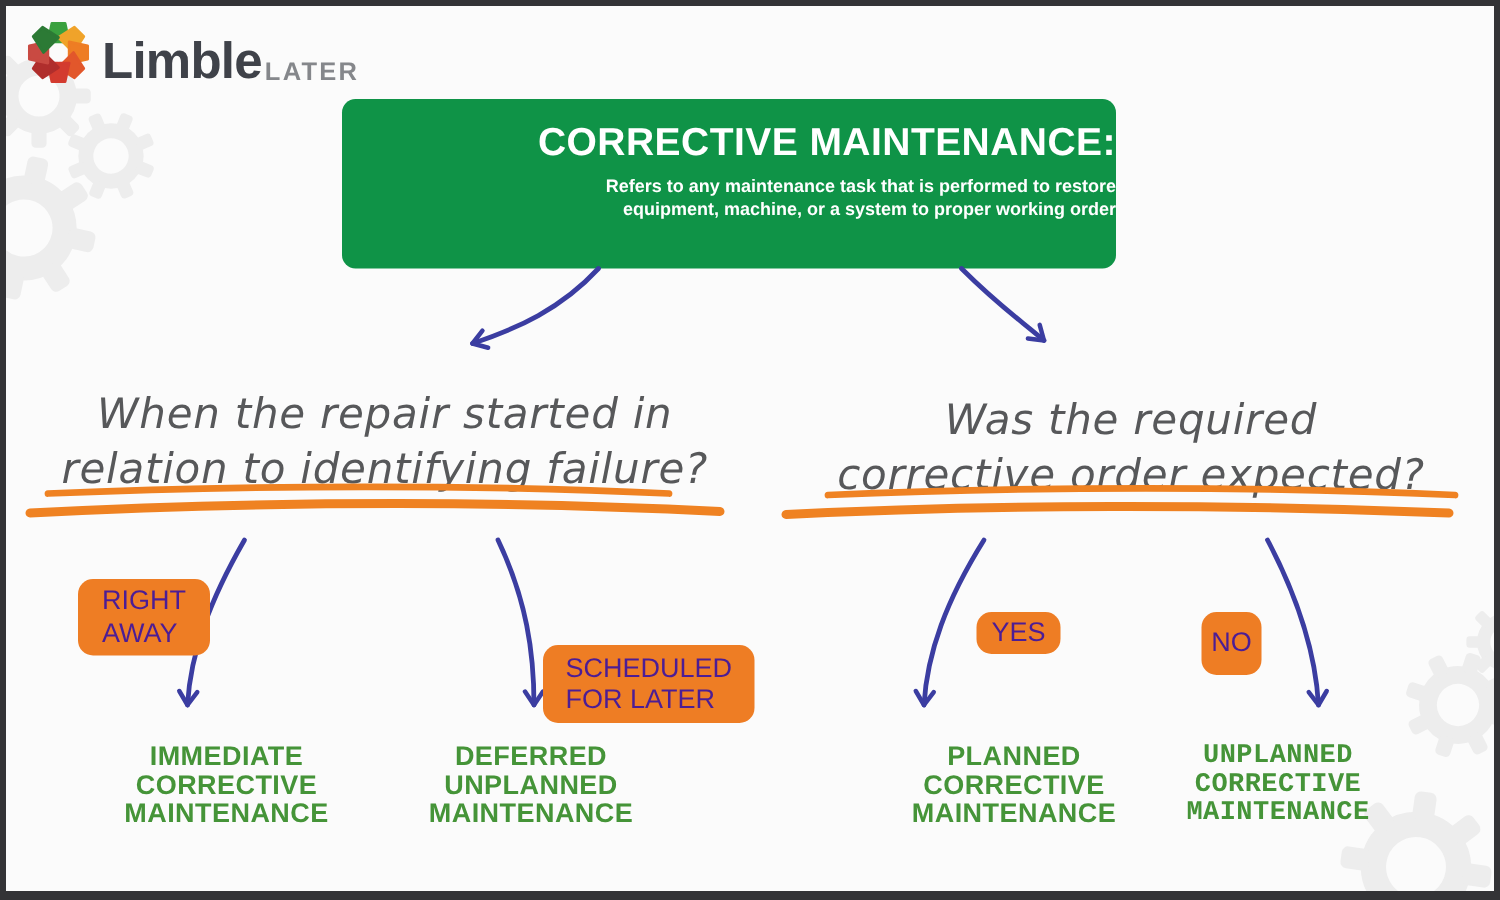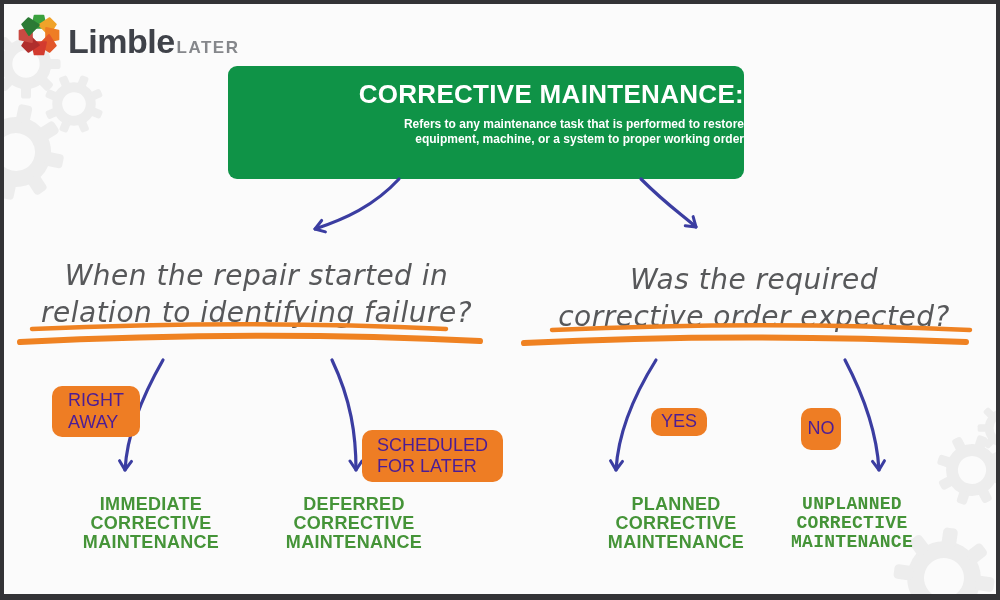--- a/index.html
+++ b/index.html
@@ -156,21 +156,21 @@
 AWAY</div>
   <div class="badge sched-later">SCHEDULED
 FOR LATER</div>
   <div class="badge yes">YES</div>
   <div class="badge no">NO</div>
 
   <div class="outcome o1">IMMEDIATE
 CORRECTIVE
 MAINTENANCE</div>
   <div class="outcome o2">DEFERRED
-CORRECTIVE
+UNPLANNED
 MAINTENANCE</div>
   <div class="outcome o3">PLANNED
 CORRECTIVE
 MAINTENANCE</div>
   <div class="outcome o4">UNPLANNED
 CORRECTIVE
 MAINTENANCE</div>
 
 </div>
 

